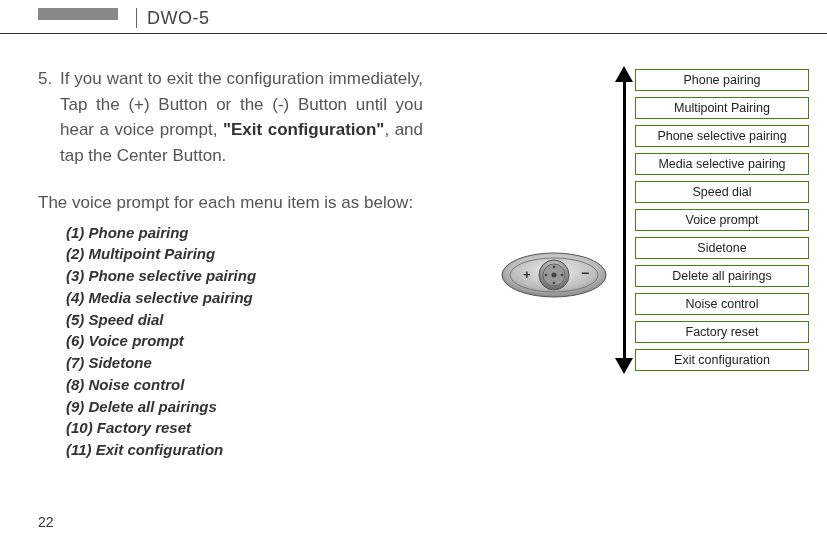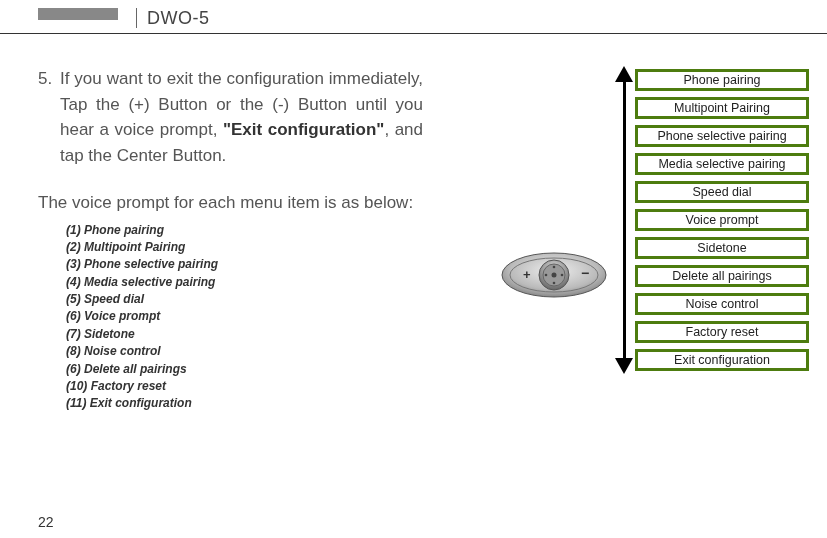--- a/index.html
+++ b/index.html
@@ -60,21 +60,21 @@
     .subhead {
       font-size: 17px;
       line-height: 1.5;
       margin-bottom: 6px;
       text-align: justify;
     }
     .list {
       padding-left: 28px;
     }
     .list-item {
-      font-size: 12px;
+      font-size: 15px;
       font-style: italic;
       font-weight: bold;
       color: #333;
       line-height: 1.45;
     }
     .right-col {
       flex: 1;
       display: flex;
       align-items: flex-start;
       justify-content: flex-end;
@@ -109,21 +109,21 @@
       flex: 1;
       width: 3px;
       background: #000;
     }
     .menu-col {
       display: flex;
       flex-direction: column;
       gap: 6px;
     }
     .menu-item {
-      border: 3px solid #4d7c0f;
+      border: 1px solid #4d7c0f;
       width: 174px;
       height: 22px;
       display: flex;
       align-items: center;
       justify-content: center;
       font-size: 12.5px;
       color: #222;
     }
     .page-num {
       position: absolute;
@@ -154,21 +154,21 @@
     <div class="subhead">The voice prompt for each menu item is as below:</div>
     <div class="list">
       <div class="list-item">(1) Phone pairing</div>
       <div class="list-item">(2) Multipoint Pairing</div>
       <div class="list-item">(3) Phone selective pairing</div>
       <div class="list-item">(4) Media selective pairing</div>
       <div class="list-item">(5) Speed dial</div>
       <div class="list-item">(6) Voice prompt</div>
       <div class="list-item">(7) Sidetone</div>
       <div class="list-item">(8) Noise control</div>
-      <div class="list-item">(6) Delete all pairings</div>
+      <div class="list-item">(9) Delete all pairings</div>
       <div class="list-item">(10) Factory reset</div>
       <div class="list-item">(11) Exit configuration</div>
     </div>
   </div>
 
   <div class="right-col">
     <div class="diagram-wrap">
 
       <svg class="device-svg" width="110" height="60" viewBox="0 0 110 60">
         <defs>

